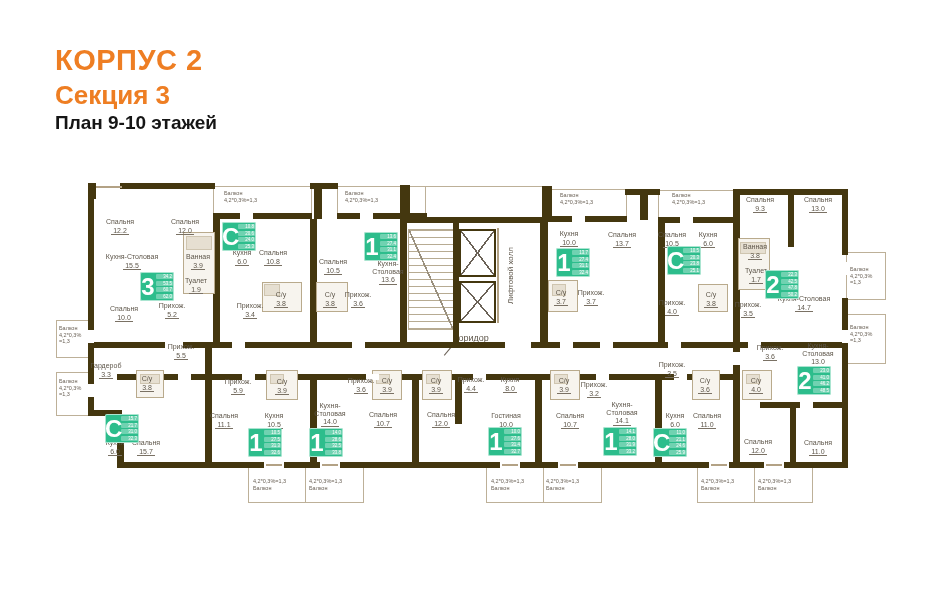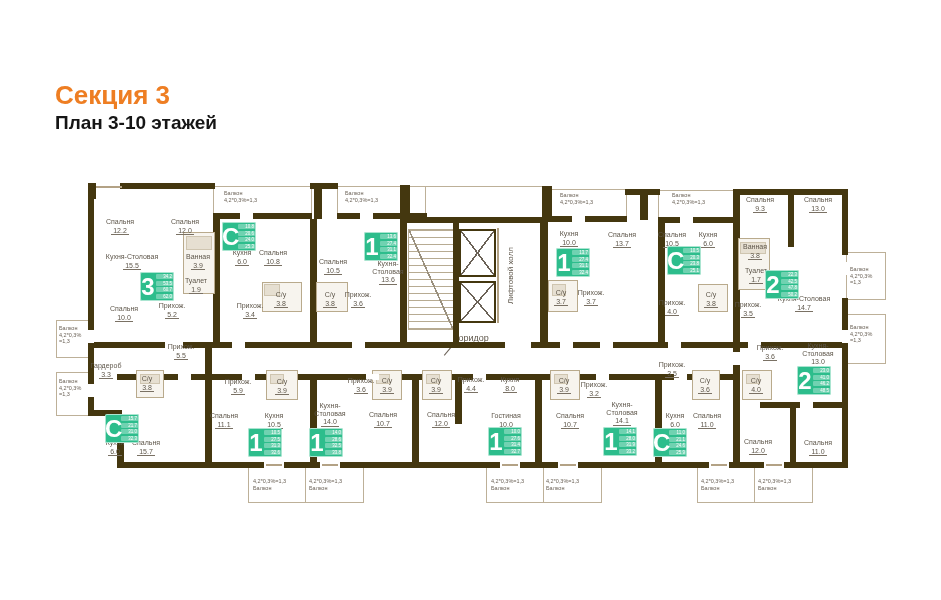--- a/index.html
+++ b/index.html
@@ -39,22 +39,23 @@
   .lift{position:absolute;border:2px solid #44370f;background-image:
         linear-gradient(to top right,transparent 48.5%,#6b6257 48.5%,#6b6257 51.5%,transparent 51.5%),
         linear-gradient(to bottom right,transparent 48.5%,#6b6257 48.5%,#6b6257 51.5%,transparent 51.5%);}
   #lift1{left:459px;top:229px;width:33px;height:44px;}
   #lift2{left:459px;top:281px;width:33px;height:38px;}
 </style>
 </head>
 <body>
 
 <div id="canvas">
+  <div class="t1">КОРПУС 2</div>
   <div class="t2">Секция 3</div>
-  <div class="t3">План 3-10 этажей</div>
+  <div class="t3">План 9-10 этажей</div>
 
   <div id="plan" style="position:absolute;left:0;top:0;width:941px;height:600px;">
     <div id="stairs"></div>
     <div id="lift1" class="lift"></div>
     <div id="lift2" class="lift"></div>
     <div class="zone" id="open-balcony-label">Открытый балкон</div>
     <div class="zone" id="lift-hall-label">Лифтовой холл</div>
     <div class="zone" id="corridor-label">Коридор</div>
     <div id="corridor-pointer"></div>
   <div class="balc" style="left: 213px; top: 186px; width: 97px; height: 30px;"></div>

